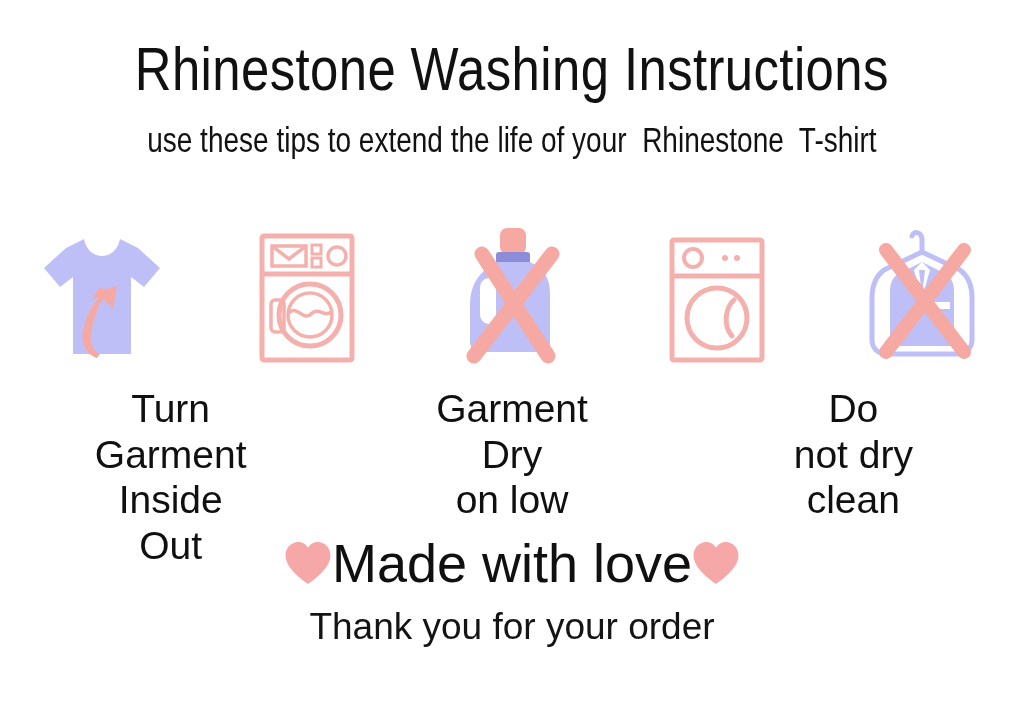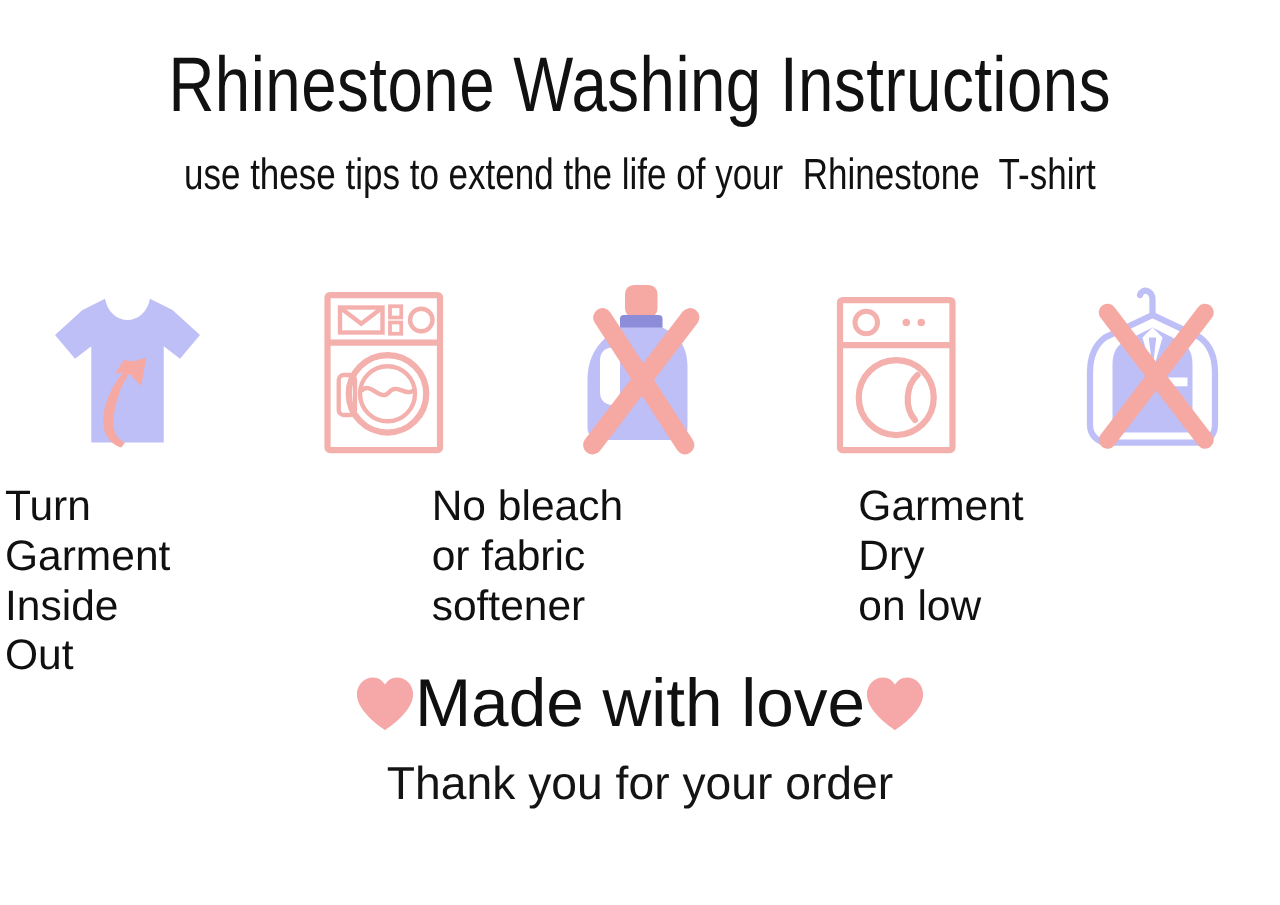--- a/index.html
+++ b/index.html
@@ -73,22 +73,23 @@
   .label-row {
     position: absolute;
     top: 386px;
     left: 0;
     width: 1024px;
     display: flex;
     align-items: flex-start;
   }
   .label-cell {
     flex: 1 1 0;
-    font-family: "Liberation Sans", sans-serif;
-    font-size: 34px;
+    text-align: center;
+    font-family: "Liberation Sans", sans-serif;
+    font-size: 39px;
     line-height: 1.17;
     color: #101010;
     white-space: pre-line;
     padding: 0 4px;
     box-sizing: border-box;
   }
 
   
   .love-row {
     position: absolute;
@@ -229,26 +230,26 @@
       </svg>
     </div>
 
   </div>
 
   <div class="label-row">
     <div class="label-cell">Turn
 Garment
 Inside
 Out</div>
-    <div class="label-cell">No bleach
-or fabric
-softener</div>
     <div class="label-cell">Garment
 Dry
 on low</div>
+    <div class="label-cell">Do
+not dry
+clean</div>
   </div>
 
   <div class="love-row">
     <svg class="heart" viewBox="0 0 32 30">
       <path d="M16 29 C16 29 1 19.5 1 10 C1 4.8 5 1 9.6 1 C12.6 1 14.8 2.7 16 4.9
                C17.2 2.7 19.4 1 22.4 1 C27 1 31 4.8 31 10 C31 19.5 16 29 16 29 Z" fill="#F6A8A8"></path>
     </svg>
     <div class="love-text">Made with love</div>
     <svg class="heart" viewBox="0 0 32 30">
       <path d="M16 29 C16 29 1 19.5 1 10 C1 4.8 5 1 9.6 1 C12.6 1 14.8 2.7 16 4.9

